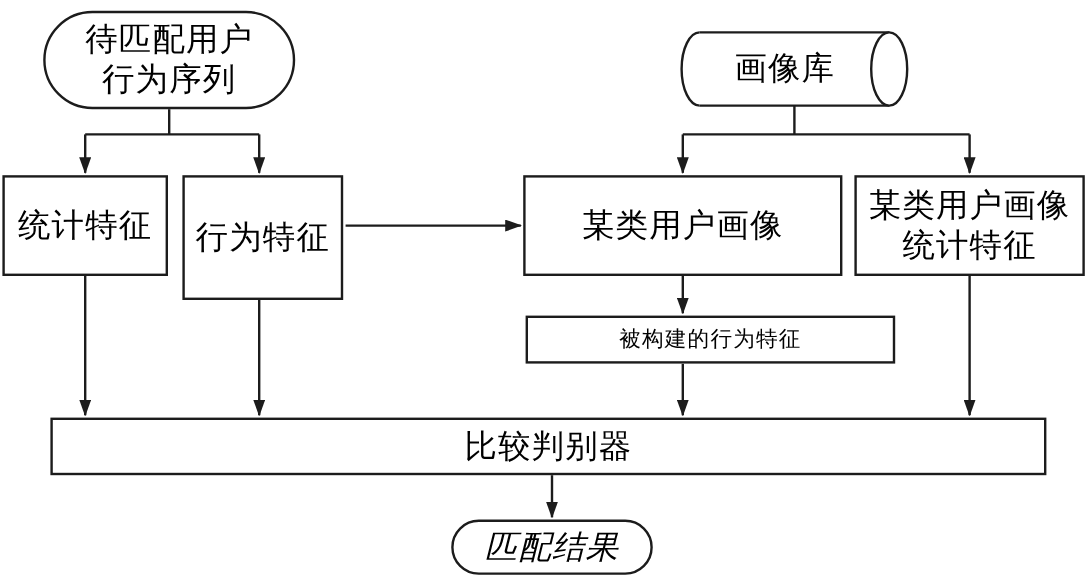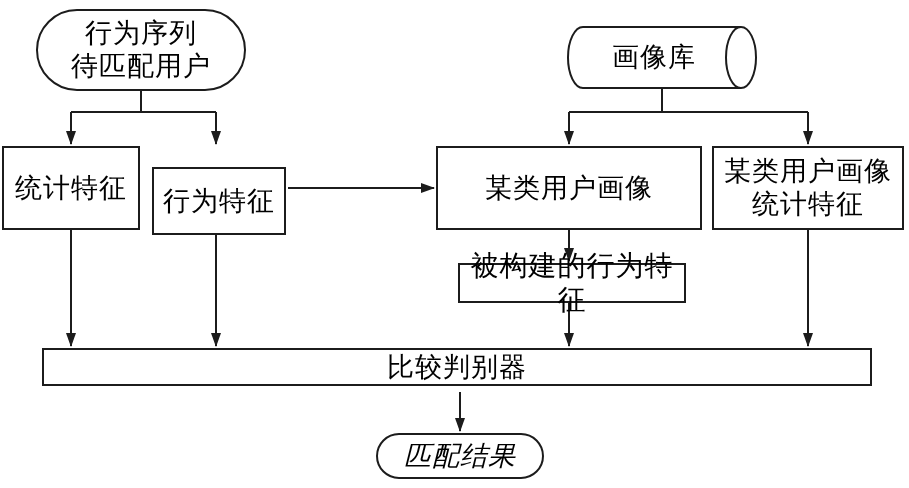--- a/index.html
+++ b/index.html
@@ -33,25 +33,25 @@
     text-align: center;
     letter-spacing: 1px;
   }
   .plain { border: none; background: transparent; }
   .stadium-lg { border-radius: 41px; }
   .stadium-sm { border-radius: 23px; font-style: italic; }
 
   #n-source      { left: 36px;  top: 9px;   width: 210px; height: 82px; }
   #n-db-label    { left: 568px; top: 27px;  width: 172px; height: 61px; justify-content: center; }
   #n-stat        { left: 2px;   top: 146px; width: 138px; height: 84px; }
-  #n-behav       { left: 152px; top: 146px; width: 134px; height: 68px; margin-top: 21px; }
+  #n-behav       { left: 152px; top: 146px; width: 134px; height: 104px; }
   #n-model       { left: 436px; top: 146px; width: 266px; height: 84px; }
   #n-pstat       { left: 712px; top: 146px; width: 192px; height: 84px; }
-  #n-constructed { left: 438px; top: 263px; width: 228px; height: 40px; font-size: 28px; margin-left: 20px; }
-  #n-comparator  { left: 42px;  top: 348px; width: 830px; height: 38px; }
+  #n-constructed { left: 438px; top: 263px; width: 308px; height: 40px; font-size: 18px; }
+  #n-comparator  { left: 42px;  top: 348px; width: 830px; height: 48px; }
   #n-result      { left: 376px; top: 433px; width: 168px; height: 46px; }
 </style>
 </head>
 <body>
 
 <div id="stage">
 
   <svg id="wires" viewBox="0 0 909 488" xmlns="http://www.w3.org/2000/svg">
     <defs>
       <marker id="arrow" markerUnits="userSpaceOnUse" markerWidth="14" markerHeight="10" refX="13" refY="5" orient="auto">
@@ -82,22 +82,22 @@
 
     <path class="wire" d="M71,230 V346" marker-end="url(#arrow)"></path>
     <path class="wire" d="M216,230 V346" marker-end="url(#arrow)"></path>
     <path class="wire" d="M569,303 V346" marker-end="url(#arrow)"></path>
     <path class="wire" d="M808,230 V346" marker-end="url(#arrow)"></path>
 
     <path class="wire" d="M460,392 V431" marker-end="url(#arrow)"></path>
   </svg>
 
   <div class="node stadium-lg" id="n-source">
+    <span>待匹配用户</span>
     <span>行为序列</span>
-    <span>待匹配用户</span>
   </div>
 
   <div class="node plain" id="n-db-label">
     <span>画像库</span>
   </div>
 
   <div class="node" id="n-stat">
     <span>统计特征</span>
   </div>
 

